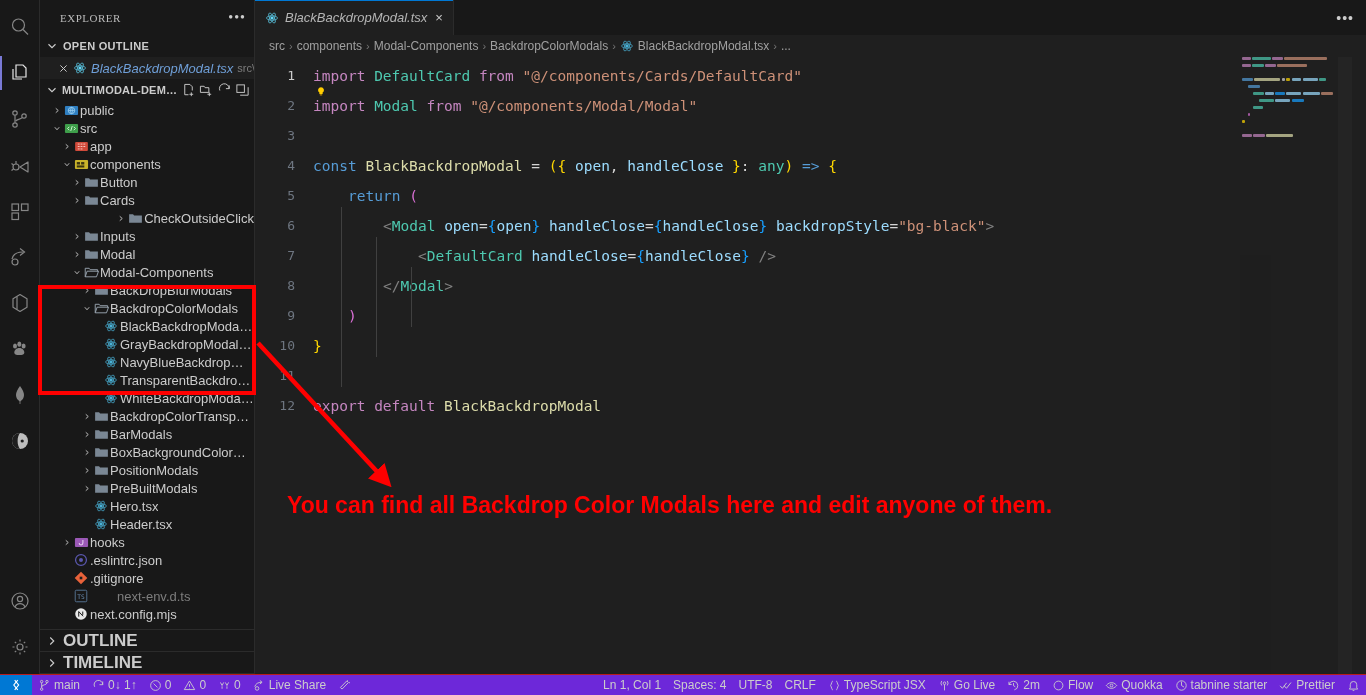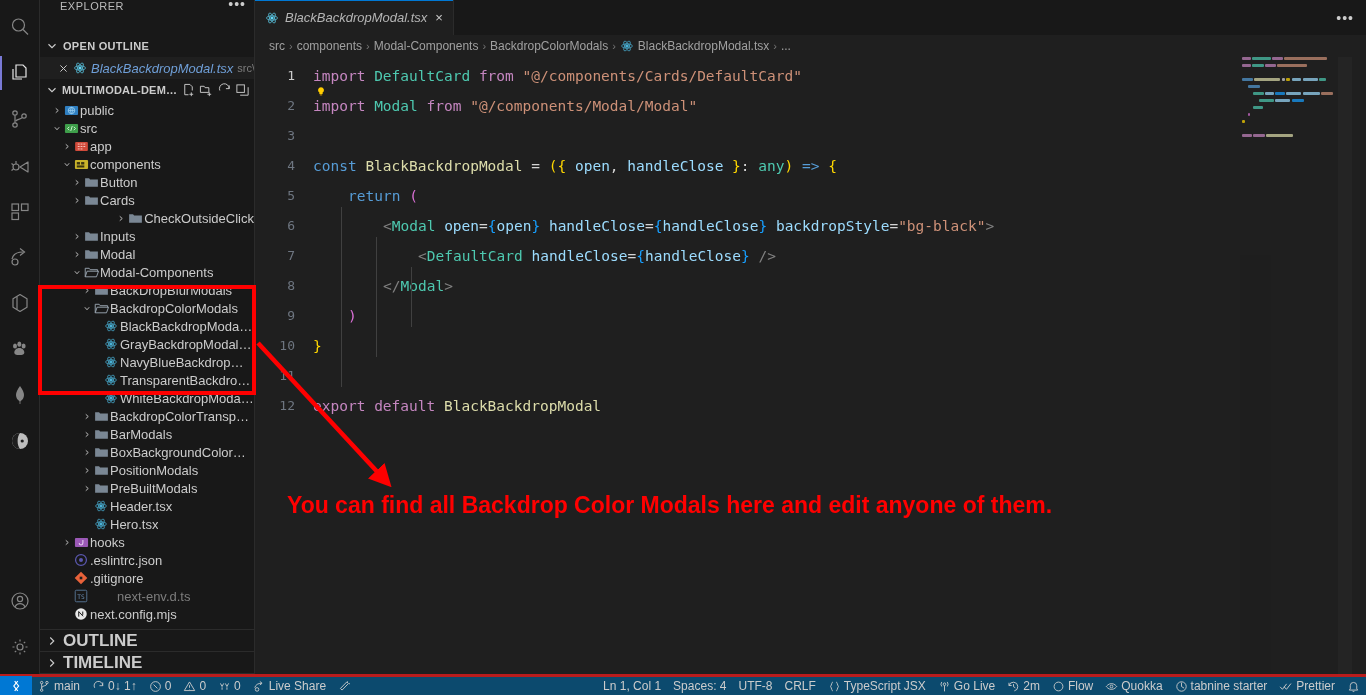--- a/index.html
+++ b/index.html
@@ -29,22 +29,22 @@
   }
   .act-spacer { flex: 1; }
   .act-bottom { padding-bottom: 8px; }
 
   
   .sidebar {
     width: 215px; flex: 0 0 215px; background: #181818; border-right: 1px solid #2b2b2b;
     display: flex; flex-direction: column; overflow: hidden; position: relative;
   }
   .sb-title {
-    height: 35px; display: flex; justify-content: space-between;
-    padding: 0 8px 0 20px; font-size: 11px; letter-spacing: .5px; color: #bbbbbb; font-weight: 400;
+    height: 35px; display: flex; align-items: center; justify-content: space-between;
+    padding: 0 8px 0 20px; font-size: 11px; letter-spacing: .5px; color: #bbbbbb; font-weight: 400; font-family: Liberation Serif, serif;
   }
   .sb-title .dots { color: #cccccc; font-size: 14px; letter-spacing: 1px; line-height: 8px; }
 
   .section-header {
     height: 22px; display: flex; align-items: center; gap: 3px;
     font-size: 11px; font-weight: bold; color: #cccccc; letter-spacing: .3px;
     padding-left: 4px; user-select: none;
   }
   .chev { width: 16px; height: 16px; display: inline-flex; align-items: center; justify-content: center; color: #cccccc; flex: 0 0 16px; }
 
@@ -105,22 +105,22 @@
 
   .lightbulb { position: absolute; width: 12px; height: 14px; }
 
   .minimap { position: absolute; right: 14px; top: 0; width: 112px; height: 100%; background: #1f1f1f; opacity: .95; }
   .mm-line { height: 4px; margin-bottom: 3px; display: flex; gap: 2px; }
   .mm-seg { height: 3px; border-radius: 1px; }
   .mm-slider { position: absolute; right: 0; top: 0; width: 14px; height: 100%; background: #252525; }
 
   
   .status-bar {
-    height: 21px; flex: 0 0 21px; background: #0c4a6e; display: flex; align-items: center;
-    font-size: 12px; color: #cccccc; border-top: 3px solid #b91c1c;
+    height: 21px; flex: 0 0 21px; background: #6d28d9; display: flex; align-items: center;
+    font-size: 12px; color: #cccccc; border-top: 1px solid #b91c1c;
   }
   .sb-remote { background: #0078d4; height: 21px; width: 32px; display: flex; align-items: center; justify-content: center; color: #fff; }
   .sb-item { display: flex; align-items: center; gap: 3px; padding: 0 6px; height: 21px; white-space: nowrap; }
   .sb-right { margin-left: auto; display: flex; align-items: center; }
 
   
   .anno-box {
     position: absolute; border: 4px solid #ff0000; pointer-events: none; z-index: 50;
   }
   .anno-text {
@@ -588,33 +588,33 @@
           <div class="trow" style="padding-left: 42px;">
             <span class="tw"></span>
             <span class="ticon">
               <svg width="14" height="14" viewBox="0 0 24 24" fill="none" stroke="#4ab3d8" stroke-width="1.2">
       <circle cx="12" cy="12" r="2.2" fill="#4ab3d8"></circle>
       <ellipse cx="12" cy="12" rx="9.3" ry="3.7"></ellipse>
       <ellipse cx="12" cy="12" rx="9.3" ry="3.7" transform="rotate(60 12 12)"></ellipse>
       <ellipse cx="12" cy="12" rx="9.3" ry="3.7" transform="rotate(120 12 12)"></ellipse>
               </svg>
             </span>
-            <span class="tlabel">Header.tsx</span>
+            <span class="tlabel">Hero.tsx</span>
           </div>
           <div class="trow" style="padding-left: 42px;">
             <span class="tw"></span>
             <span class="ticon">
               <svg width="14" height="14" viewBox="0 0 24 24" fill="none" stroke="#4ab3d8" stroke-width="1.2">
       <circle cx="12" cy="12" r="2.2" fill="#4ab3d8"></circle>
       <ellipse cx="12" cy="12" rx="9.3" ry="3.7"></ellipse>
       <ellipse cx="12" cy="12" rx="9.3" ry="3.7" transform="rotate(60 12 12)"></ellipse>
       <ellipse cx="12" cy="12" rx="9.3" ry="3.7" transform="rotate(120 12 12)"></ellipse>
               </svg>
             </span>
-            <span class="tlabel">Hero.tsx</span>
+            <span class="tlabel">Header.tsx</span>
           </div>
           <div class="trow" style="padding-left: 22px;">
             <span class="tw">
               <svg width="11" height="11" viewBox="0 0 16 16" fill="none" stroke="#cccccc" stroke-width="1.4">
                 <path d="M6 4.5l4 3.5-4 3.5"></path>
               </svg>
             </span>
             <span class="ticon">
               <svg width="15" height="15" viewBox="0 0 16 16" fill="#9b59b6">
                 <rect x="1" y="3.2" width="14" height="9.6" rx="1"></rect>

